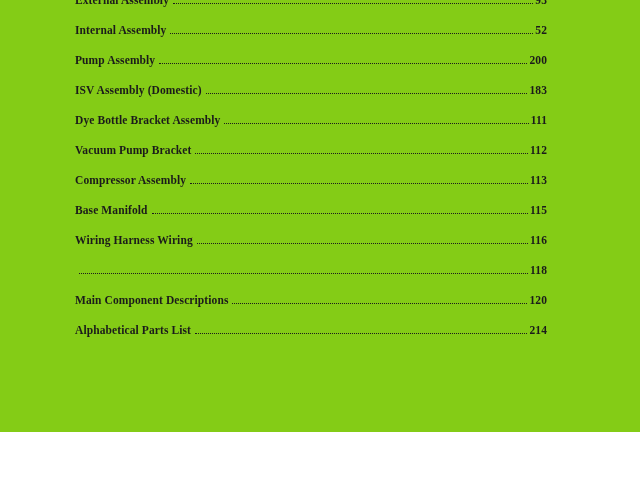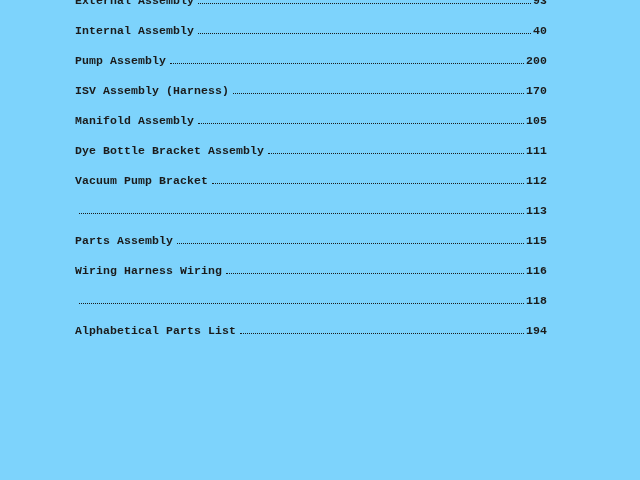--- a/index.html
+++ b/index.html
@@ -3,24 +3,24 @@
 <meta charset="utf-8">
 <style>
   html, body {
     margin: 0;
     padding: 0;
     background: #ffffff;
   }
   .page {
     position: relative;
     width: 640px;
-    height: 480px;
-    background: #7dd3fc;
+    height: 432px;
+    background: #84cc16;
     overflow: hidden;
-    font-family: Liberation Mono, monospace;
+    font-family: Liberation Serif, serif;
   }
   .toc {
     position: absolute;
     left: 75px;
     top: -15px;
     width: 472px;
   }
   .toc-row {
     height: 30px;
     display: flex;
@@ -56,78 +56,79 @@
 
     <div class="toc-row">
       <span class="toc-title">External Assembly</span>
       <span class="toc-leader"></span>
       <span class="toc-page">93</span>
     </div>
 
     <div class="toc-row">
       <span class="toc-title">Internal Assembly</span>
       <span class="toc-leader"></span>
-      <span class="toc-page">40</span>
+      <span class="toc-page">52</span>
     </div>
 
     <div class="toc-row">
       <span class="toc-title">Pump Assembly</span>
       <span class="toc-leader"></span>
       <span class="toc-page">200</span>
     </div>
 
     <div class="toc-row">
-      <span class="toc-title">ISV Assembly (Harness)</span>
+      <span class="toc-title">ISV Assembly (Domestic)</span>
       <span class="toc-leader"></span>
-      <span class="toc-page">170</span>
+      <span class="toc-page">183</span>
     </div>
 
 
-    <div class="toc-row">
-      <span class="toc-title">Manifold Assembly</span>
-      <span class="toc-leader"></span>
-      <span class="toc-page">105</span>
-    </div>
 
 
     <div class="toc-row">
       <span class="toc-title">Dye Bottle Bracket Assembly</span>
       <span class="toc-leader"></span>
       <span class="toc-page">111</span>
     </div>
 
     <div class="toc-row">
       <span class="toc-title">Vacuum Pump Bracket</span>
       <span class="toc-leader"></span>
       <span class="toc-page">112</span>
     </div>
 
     <div class="toc-row">
+      <span class="toc-title">Compressor Assembly</span>
       <span class="toc-leader"></span>
       <span class="toc-page">113</span>
     </div>
 
     <div class="toc-row">
-      <span class="toc-title">Parts Assembly</span>
+      <span class="toc-title">Base Manifold</span>
       <span class="toc-leader"></span>
       <span class="toc-page">115</span>
     </div>
 
     <div class="toc-row">
       <span class="toc-title">Wiring Harness Wiring</span>
       <span class="toc-leader"></span>
       <span class="toc-page">116</span>
     </div>
 
     <div class="toc-row">
       <span class="toc-leader"></span>
       <span class="toc-page">118</span>
     </div>
 
+    <div class="toc-row">
+      <span class="toc-title">Main Component Descriptions</span>
+      <span class="toc-leader"></span>
+      <span class="toc-page">120</span>
+    </div>
 
     <div class="toc-row">
       <span class="toc-title">Alphabetical Parts List</span>
       <span class="toc-leader"></span>
-      <span class="toc-page">194</span>
+      <span class="toc-page">214</span>
     </div>
 
   </div>
 </div>
 
 </body></html>

